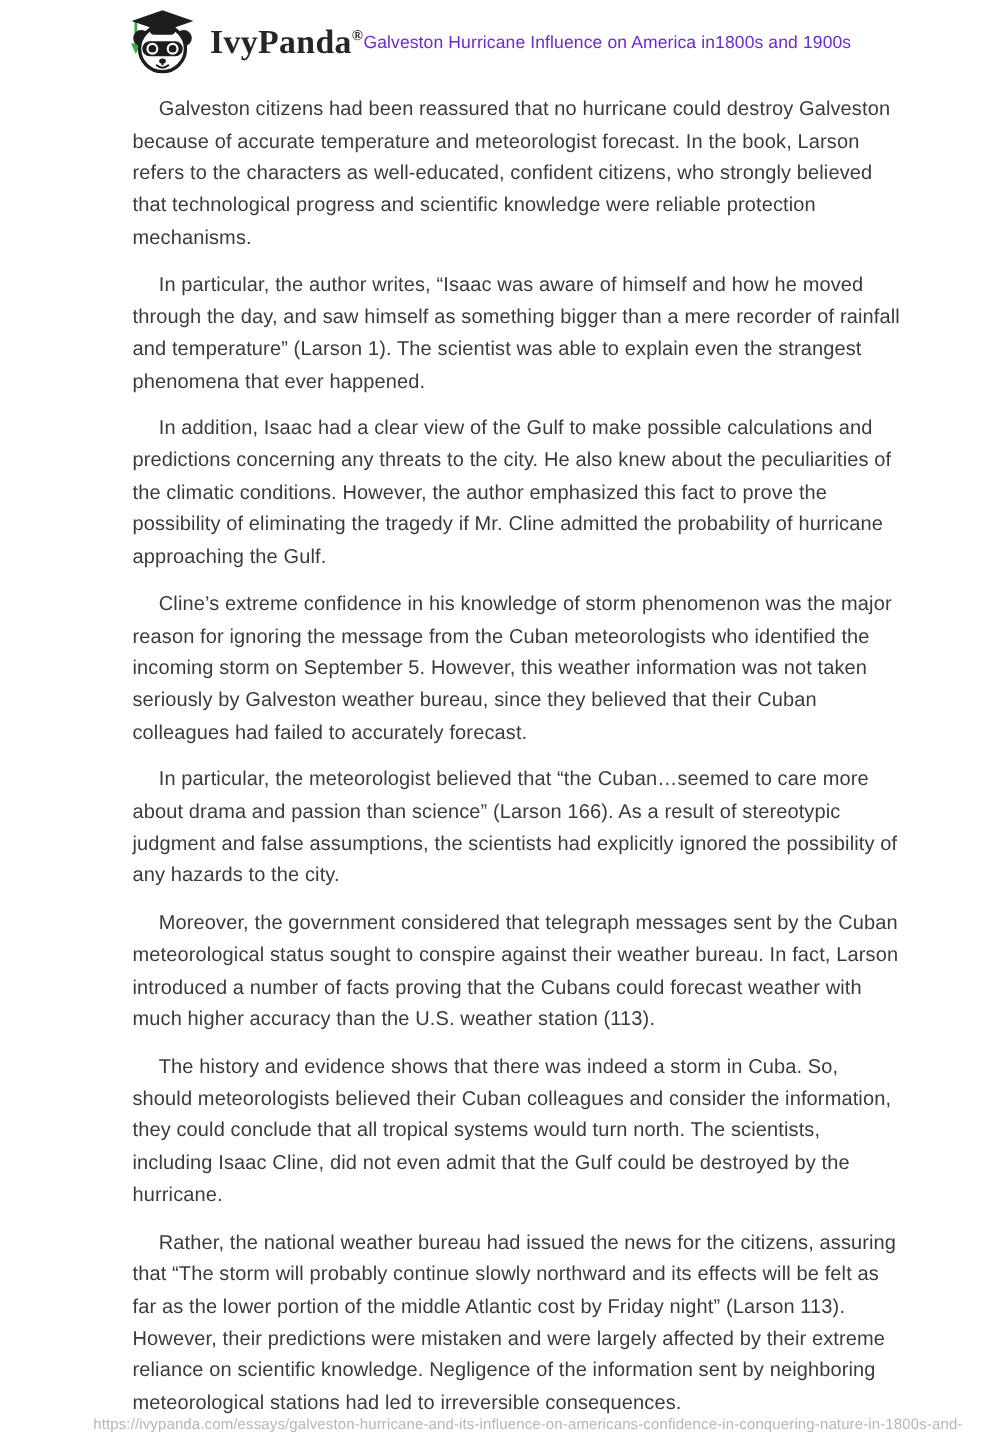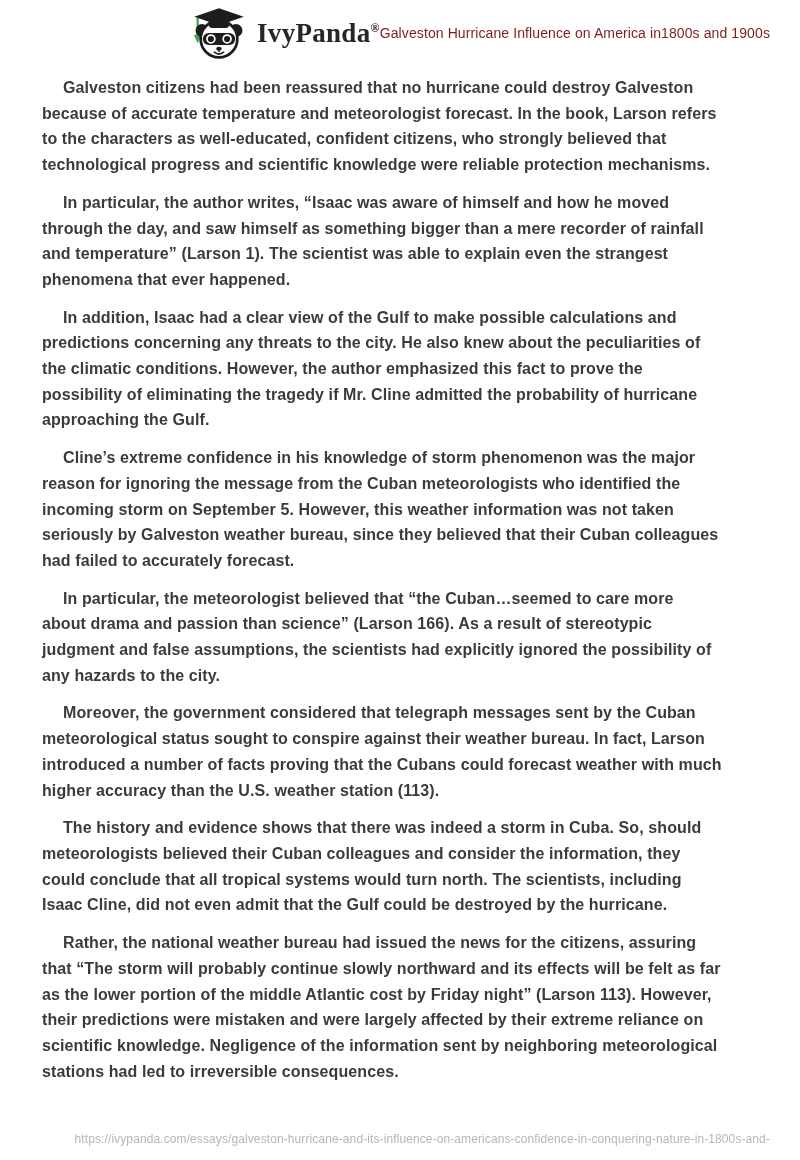--- a/index.html
+++ b/index.html
@@ -11,43 +11,42 @@
     position: relative;
     width: 800px; height: 1160px;
     background: #ffffff;
     overflow: hidden;
   }
   .header {
     box-sizing: border-box;
     height: 60px;
     padding: 6px 30px 0 12px;
     display: flex;
-    justify-content: flex-end;
+    justify-content: center;
     align-items: center;
   }
   .brand { display: flex; align-items: center; gap: 9px; }
   .logo-svg { width: 58px; height: 54px; display: block; }
   .brand-text {
     font-family: "Liberation Serif", "DejaVu Serif", serif;
     font-weight: 700;
     font-size: 27px;
     color: #262626;
     letter-spacing: 0.3px;
   }
   .brand-text sup { font-size: 12px; font-weight: 700; }
   .doc-title {
     font-size: 14px;
-    color: #7f1d1d;
+    color: #6d28d9;
     text-align: right;
     letter-spacing: 0.1px;
   }
   .content {
     box-sizing: border-box;
-    padding: 15px 78px 0 42px;
-    font-weight: bold;
+    padding: 15px 78px 0 106px;
   }
   .content p {
     margin: 0 0 12px 0;
     font-size: 16px;
     line-height: 25.7px;
     color: #3b3b3b;
     text-indent: 21px;
     text-align: left;
     letter-spacing: 0.1px;
   }

